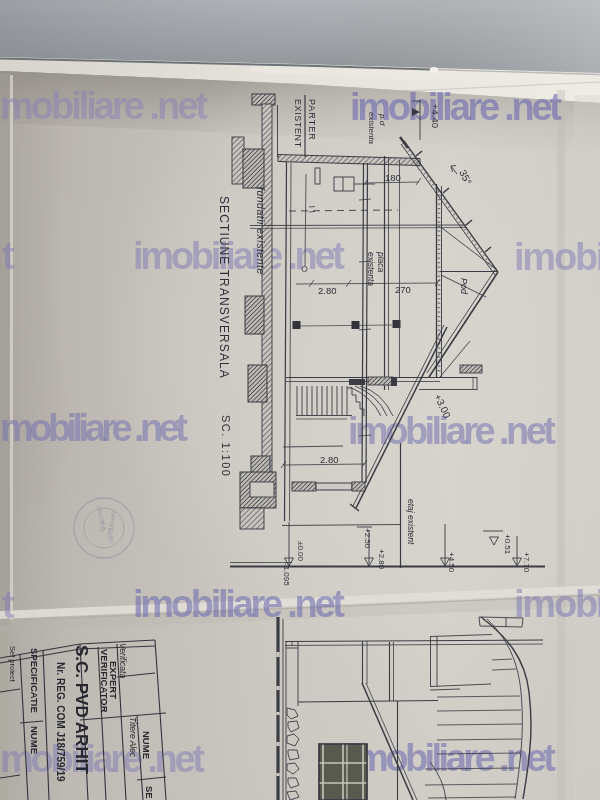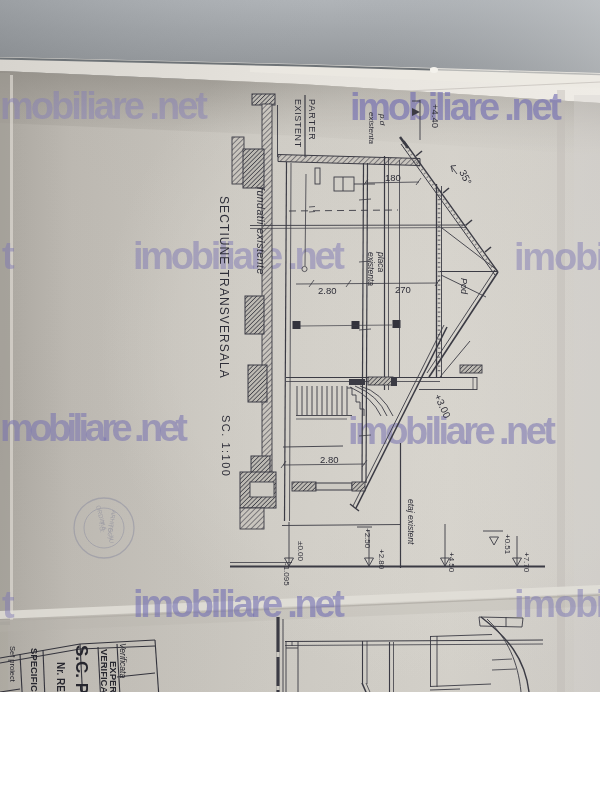--- a/index.html
+++ b/index.html
@@ -1,16 +1,16 @@
 <!DOCTYPE html>
 <html><head>
 <meta charset="utf-8">
 <style>
   html,body{margin:0;padding:0;}
-  #page{width:600px;height:692px;position:relative;overflow:hidden;background:#c9c6bf;
+  #page{width:600px;height:800px;position:relative;overflow:hidden;background:#c9c6bf;
         font-family:"Liberation Sans", sans-serif;}
   svg{display:block;}
 </style>
 </head>
 <body>
 <div id="page">
 <svg width="600" height="800" viewBox="0 0 600 800" xmlns="http://www.w3.org/2000/svg">
 <defs>
   <linearGradient id="topband" x1="0" y1="0" x2="0" y2="1">
     <stop offset="0" stop-color="#b0b4b8"></stop>

